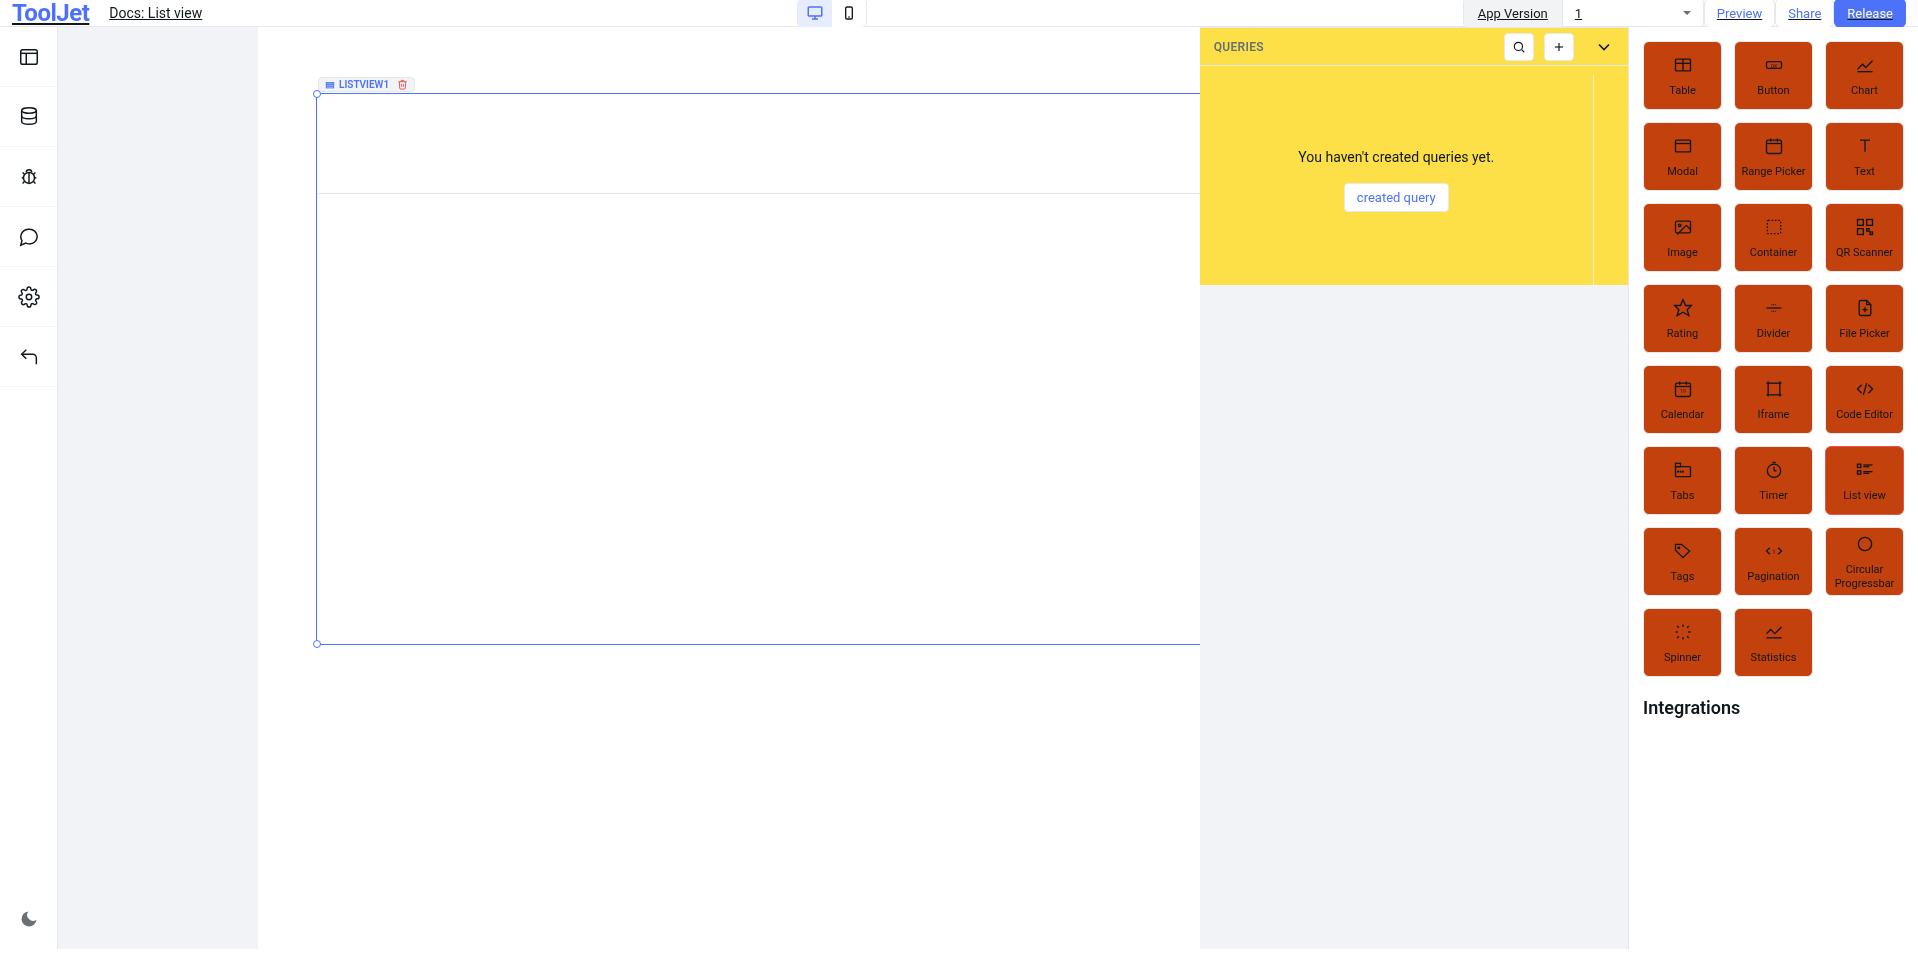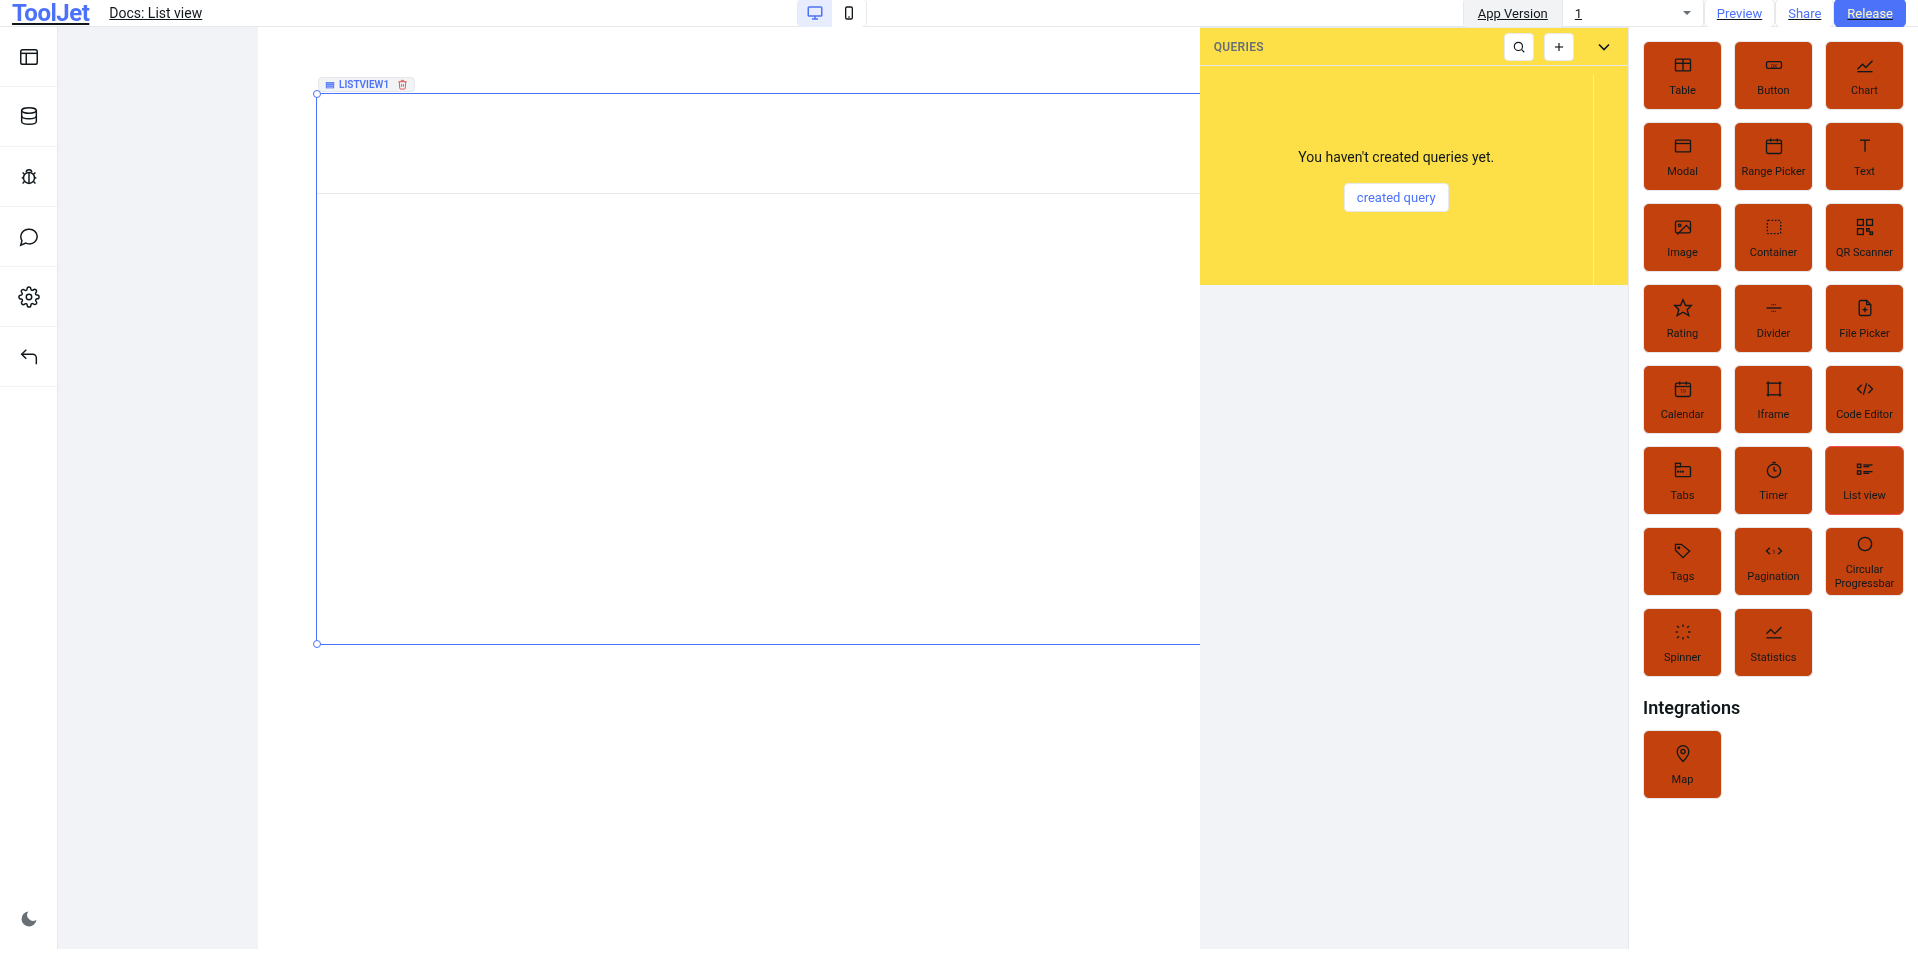--- a/index.html
+++ b/index.html
@@ -483,25 +483,14 @@
           <div class="widget-icon">
             <svg width="20" height="20" viewBox="0 0 24 24" fill="none" stroke="currentColor" stroke-width="1.6">
               <polyline points="3 14 8 9 13 14 21 6"></polyline>
               <line x1="3" y1="19" x2="21" y2="19"></line>
             </svg>
           </div>
           <div class="w-label">Statistics</div>
         </div>
       </div>
     <div class="section-heading">Integrations</div>
-    <div class="single-row" id="integrations-grid">
-        <div class="widget-card">
-          <div class="widget-icon">
-            <svg width="20" height="20" viewBox="0 0 24 24" fill="none" stroke="currentColor" stroke-width="1.6">
-              <path d="M12 21s-7-7-7-12a7 7 0 0 1 14 0c0 5-7 12-7 12z"></path>
-              <circle cx="12" cy="9" r="2.5"></circle>
-            </svg>
-          </div>
-          <div class="w-label">Map</div>
-        </div>
-      </div>
   </div>
 </div>
 
 </body></html>

